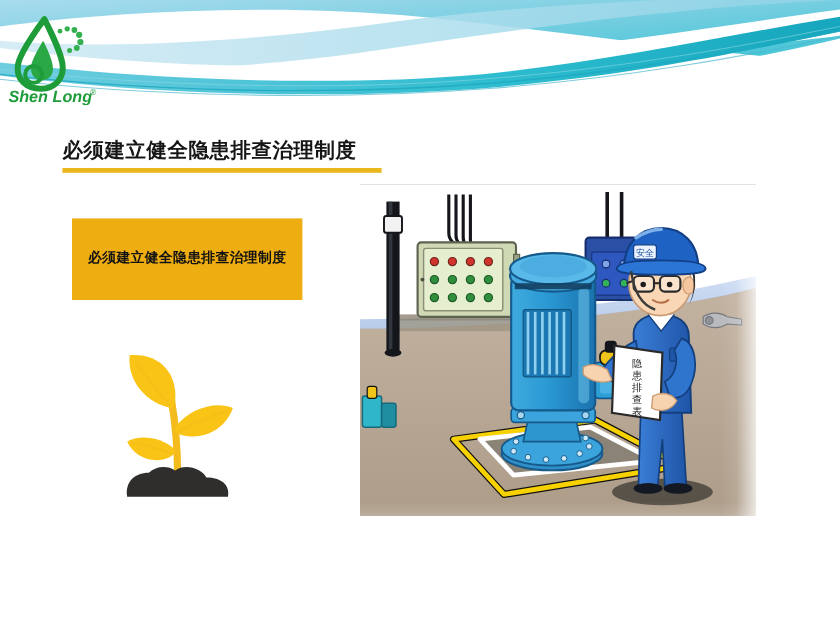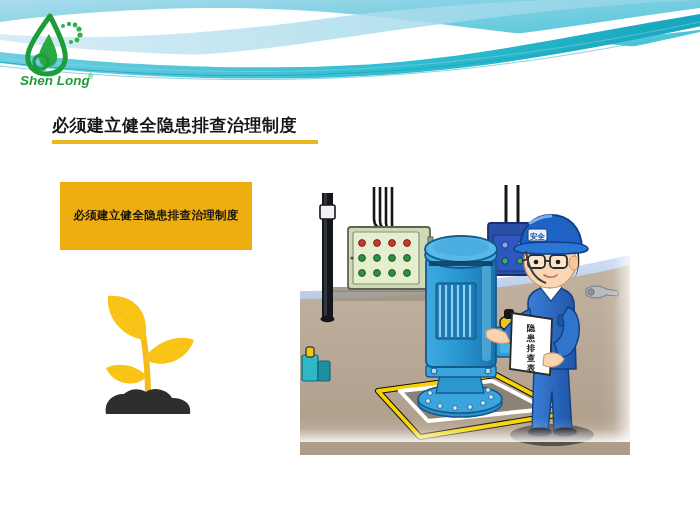--- a/index.html
+++ b/index.html
@@ -9,21 +9,21 @@
     font-family:"Liberation Sans","DejaVu Sans",sans-serif;
     position:relative;
   }
   .slide{position:absolute;left:0;top:0;width:700px;height:525px;background:#fff;overflow:hidden;}
 
   
   .header{position:absolute;left:0;top:0;width:700px;height:100px;overflow:hidden;}
   .hdr-svg{position:absolute;left:0;top:0;}
 
   
-  .logo{position:absolute;left:16px;top:12px;width:86px;height:76px;text-align:right;}
+  .logo{position:absolute;left:3px;top:12px;width:86px;height:76px;text-align:right;}
   .logo-svg{position:absolute;left:0;top:0;}
 
   
   .title-wrap{position:absolute;left:52px;top:115px;width:290px;}
   .title-text{
     font-size:17px;color:#161616;font-weight:600;letter-spacing:.5px;
     white-space:nowrap;line-height:1.25;
   }
   .title-rule{margin-top:4px;width:266px;height:4px;background:#e8b81e;}
 
@@ -36,21 +36,21 @@
   }
   .callout-text{
     font-size:11.5px;line-height:1.55;color:#121212;font-weight:700;
     text-align:center;letter-spacing:.3px;
   }
 
   
   .sprout{position:absolute;left:88px;top:278px;width:120px;height:140px;}
 
   
-  .illus{position:absolute;left:300px;top:179px;width:330px;height:276px;overflow:hidden;background:#737373;font-weight:bold;}
+  .illus{position:absolute;left:300px;top:154px;width:330px;height:276px;overflow:hidden;background:#737373;}
   .illus svg{display:block;}
 
   
   .illus-fade-b{position:absolute;left:300px;top:418px;width:330px;height:24px;
     background:linear-gradient(to bottom,rgba(255,255,255,0) 0%,rgba(255,255,255,.15) 45%,rgba(255,255,255,.85) 100%);
     pointer-events:none;}
   .illus-fade-r{position:absolute;left:600px;top:162px;width:34px;height:280px;
     background:linear-gradient(to right,rgba(255,255,255,0) 0%,rgba(255,255,255,.1) 40%,rgba(255,255,255,.9) 100%);
     pointer-events:none;}
 </style>

